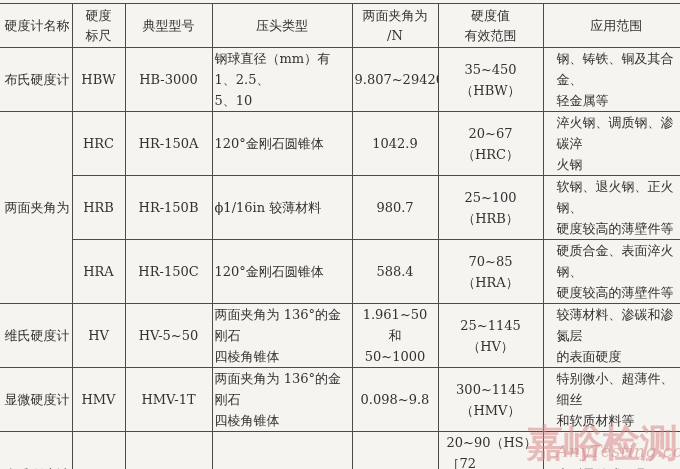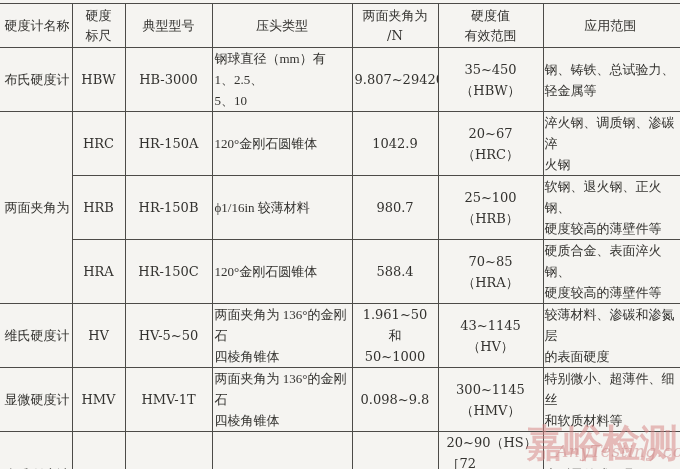--- a/index.html
+++ b/index.html
@@ -26,22 +26,22 @@
     border:1px solid #4c4b48;
     vertical-align:middle;
     text-align:center;
     white-space:pre-line;
     line-height:21px;
     font-weight:normal;
     padding:0 2px;
     overflow:hidden;
   }
   .c-name{border-left:none;text-align:right;}
-  .c-apps{border-right:none;text-align:left;padding-left:1px;padding-right:4px;}
-  .c-indenter{text-align:left;padding-right:4px;font-family:Liberation Serif, serif;}
+  .c-apps{border-right:none;text-align:left;padding-left:13px;padding-right:4px;}
+  .c-indenter{text-align:left;padding-right:4px;}
   .ta-left{text-align:left;padding-left:8px;}
   tr.h-header{height:44px;}
   tr.h-r1{height:51px;}
   tr.h-r2{height:44px;}
   tr.h-r3{height:46px;}
   tr.h-r4{height:44px;}
   tr.h-r5{height:49px;}
   tr.h-r6{height:46px;}
   tr.h-r7{height:71px;}
   th{line-height:20px;}
@@ -97,21 +97,21 @@
     </tr>
 
     <tr class="h-r1">
       <td class="c-name">布氏硬度计</td>
       <td>HBW</td>
       <td>HB-3000</td>
       <td class="c-indenter">钢球直径（mm）有 1、2.5、
 5、10</td>
       <td>9.807~29420</td>
       <td>35~450（HBW）</td>
-      <td class="c-apps">钢、铸铁、总试验力、
+      <td class="c-apps">钢、铸铁、铜及其合金、
 轻金属等</td>
     </tr>
 
     <tr class="h-r2">
       <td class="c-name" rowspan="3">两面夹角为</td>
       <td>HRC</td>
       <td>HR-150A</td>
       <td class="c-indenter">120°金刚石圆锥体</td>
       <td>1042.9</td>
       <td>20~67（HRC）</td>
@@ -140,21 +140,21 @@
     </tr>
 
     <tr class="h-r5">
       <td class="c-name">维氏硬度计</td>
       <td>HV</td>
       <td>HV-5~50</td>
       <td class="c-indenter">两面夹角为 136°的金刚石
 四棱角锥体</td>
       <td>1.961~50 和
 50~1000</td>
-      <td>43~1145（HV）</td>
+      <td>25~1145（HV）</td>
       <td class="c-apps">较薄材料、渗碳和渗氮层
 的表面硬度</td>
     </tr>
 
     <tr class="h-r6">
       <td class="c-name">显微硬度计</td>
       <td>HMV</td>
       <td>HMV-1T</td>
       <td class="c-indenter">两面夹角为 136°的金刚石
 四棱角锥体</td>

